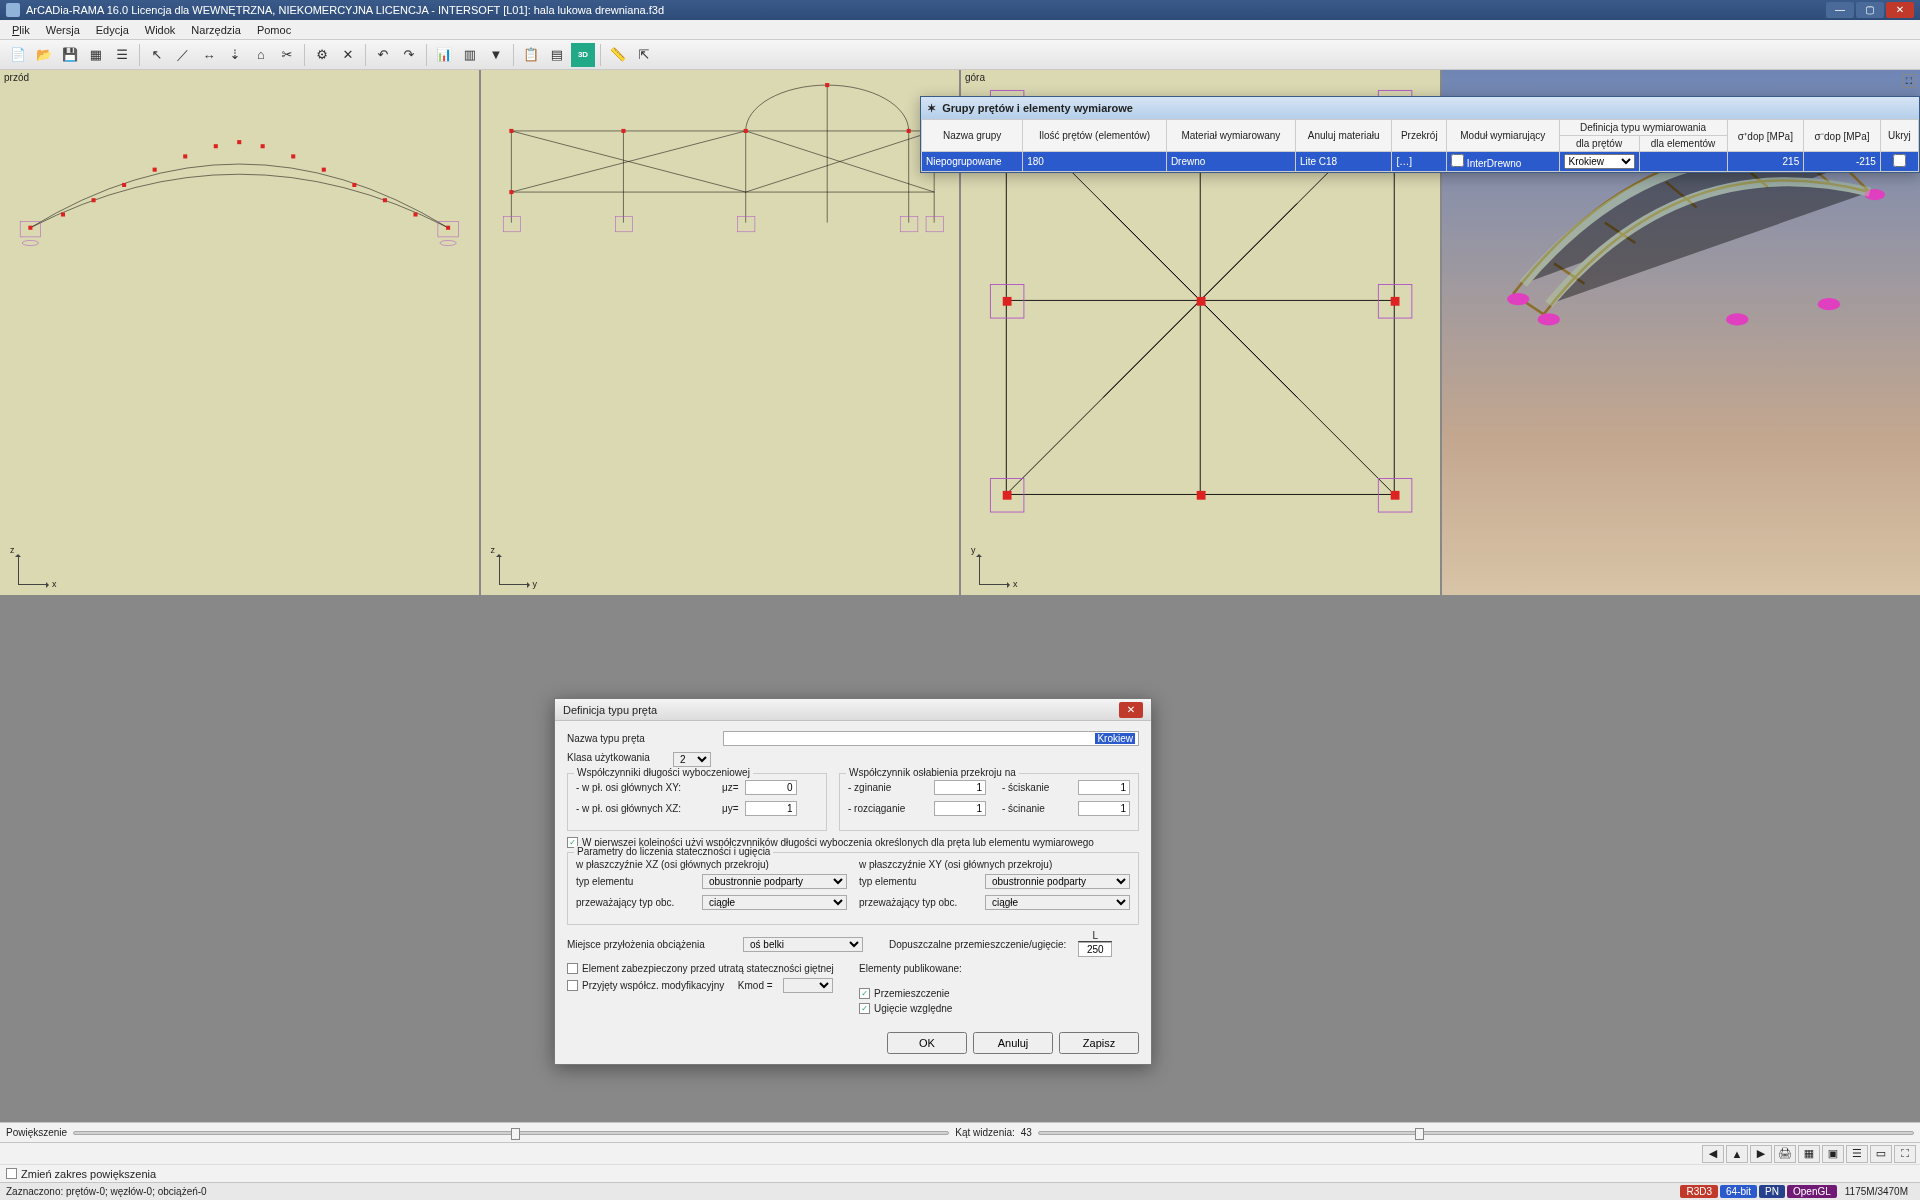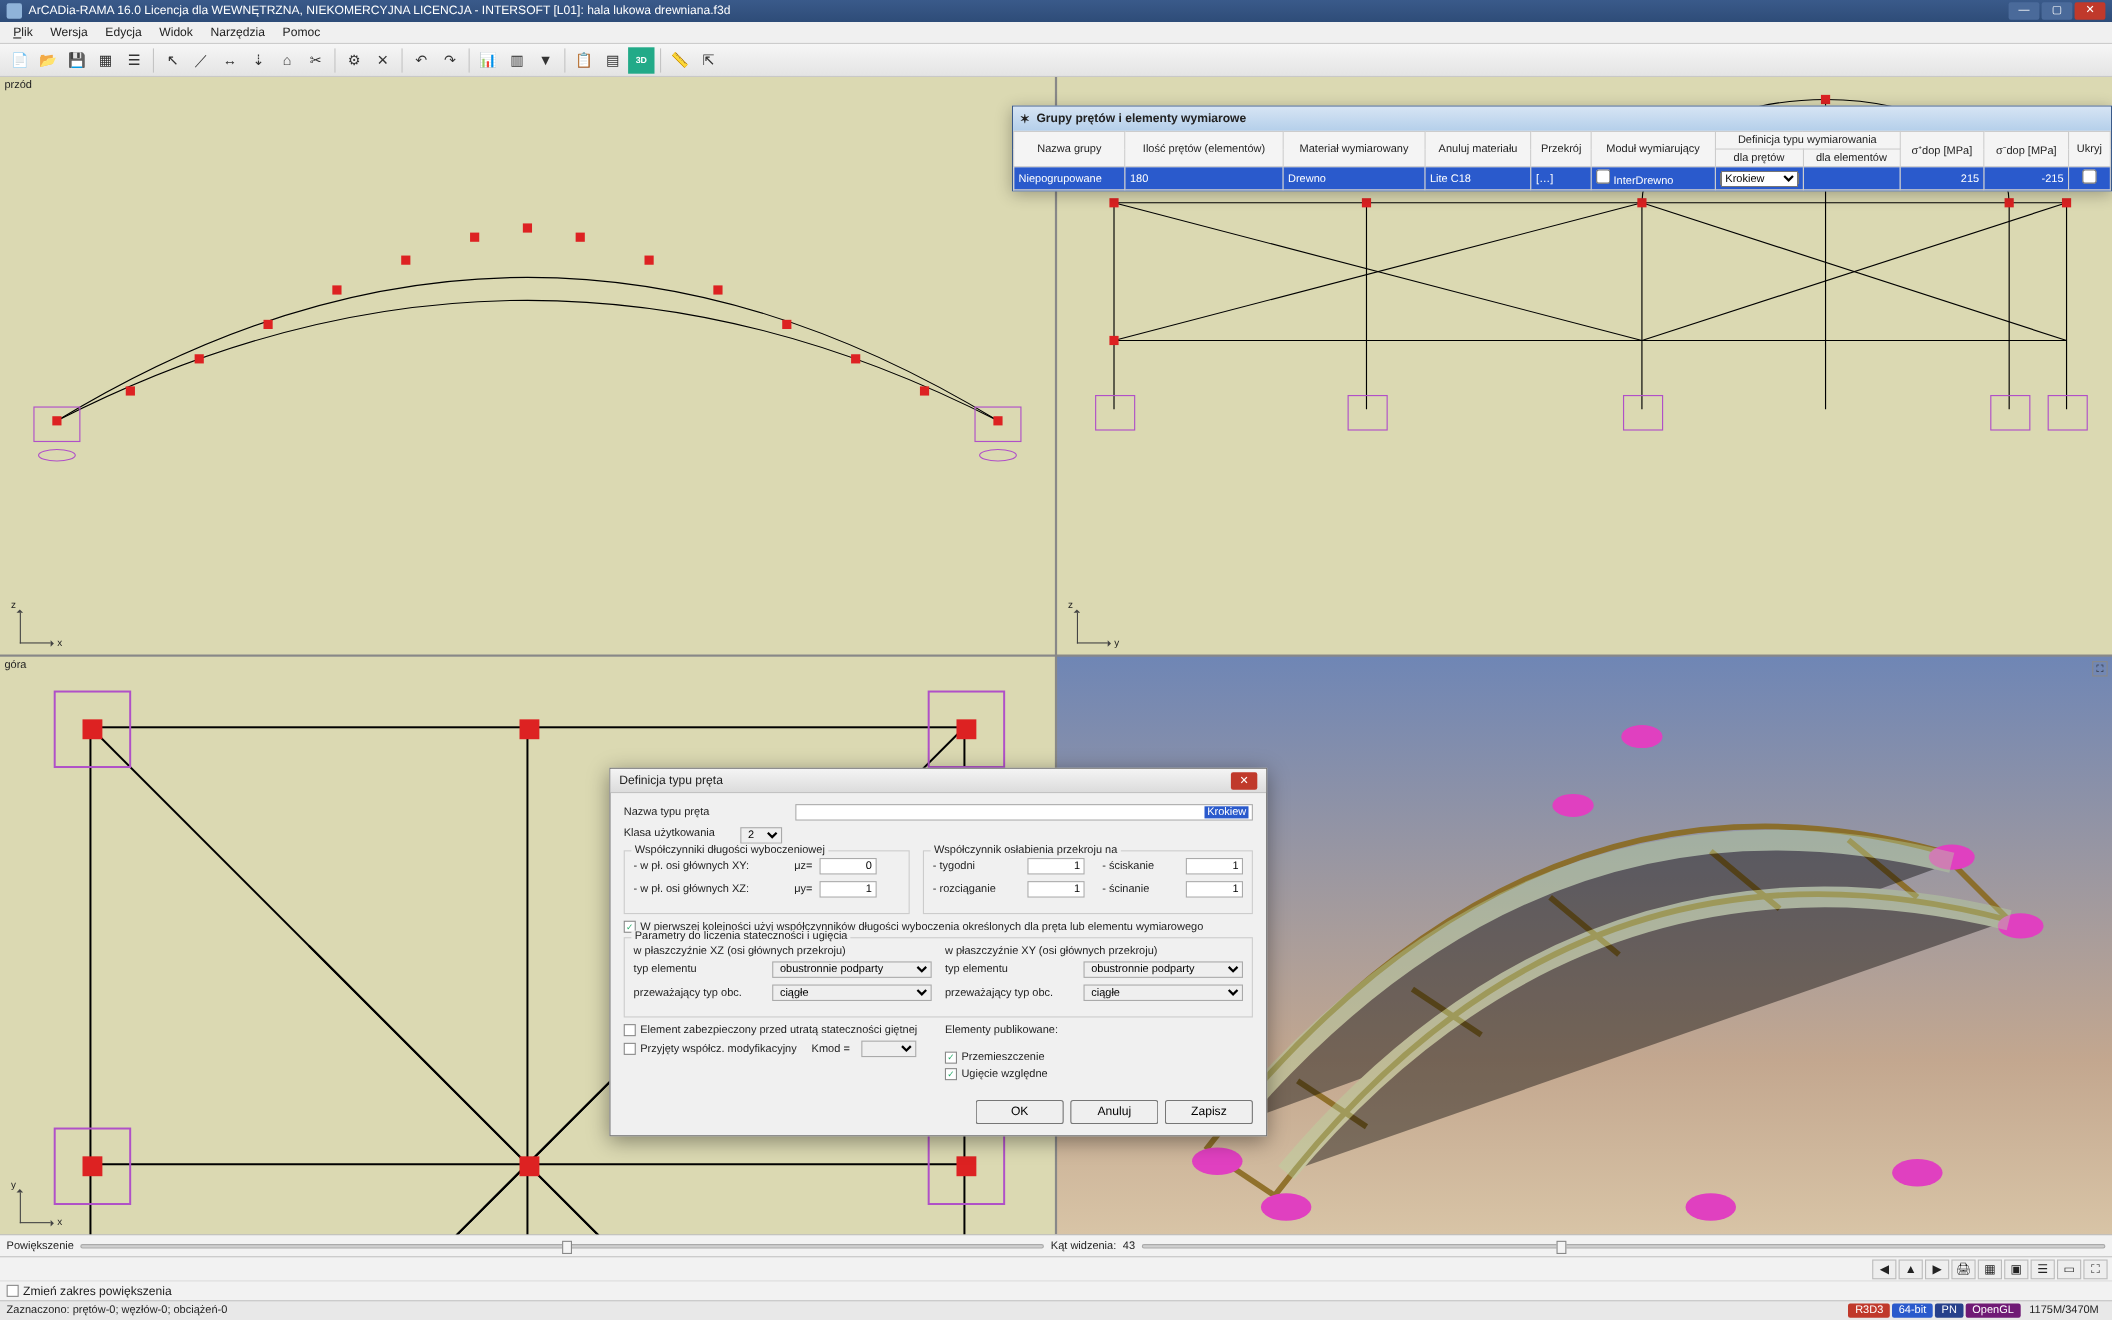--- a/index.html
+++ b/index.html
@@ -18,21 +18,21 @@
 .menubar { height: 20px; background: #f0f0f0; border-bottom: 1px solid #ccc; display: flex; align-items: center; padding: 0 4px; }
 .menubar span { padding: 2px 8px; cursor: pointer; }
 .menubar span u { text-decoration: underline; }
 
 
 .toolbar { height: 30px; background: linear-gradient(#f6f6f6,#e4e4e4); border-bottom: 1px solid #c8c8c8; display: flex; align-items: center; padding: 0 6px; gap: 2px; }
 .toolbar .tbtn { width: 24px; height: 24px; border: 1px solid transparent; display: flex; align-items: center; justify-content: center; font-size: 13px; color: #333; cursor: pointer; }
 .toolbar .sep { width: 1px; height: 22px; background: #c4c4c4; margin: 0 3px; }
 
 
-.viewarea { flex: 1; display: grid; grid-template-columns: 1fr 1fr; grid-template-rows: 1fr 1fr; gap: 2px; background: #888; position: relative; }
+.viewarea { flex: 1; display: grid; grid-template-columns: 1fr 1fr 1fr 1fr; grid-template-rows: 1fr 1fr; gap: 2px; background: #888; position: relative; }
 .viewport { background: #dbd9b2; position: relative; overflow: hidden; }
 .viewport.iso { background: linear-gradient(#6f86b5 0%, #c3a78f 70%, #d8c4a6 100%); }
 .vplabel { position: absolute; top: 2px; left: 4px; font-size: 10px; color: #222; }
 .axis { position: absolute; bottom: 10px; left: 18px; font-size: 9px; color: #222; }
 .axis .v { position: absolute; width: 1px; height: 28px; background: #444; bottom: 0; left: 0; }
 .axis .h { position: absolute; height: 1px; width: 28px; background: #444; bottom: 0; left: 0; }
 .axis .arrv { position: absolute; bottom: 28px; left: -3px; width: 0; height: 0; border: 3px solid transparent; border-bottom-color: #444; }
 .axis .arrh { position: absolute; bottom: -3px; left: 28px; width: 0; height: 0; border: 3px solid transparent; border-left-color: #444; }
 .expand { position: absolute; top: 4px; right: 4px; width: 14px; height: 14px; border: 1px solid #888; font-size: 9px; display: flex; align-items: center; justify-content: center; cursor: pointer; }
 
@@ -373,21 +373,21 @@
             </div>
           <div class="row">
               <span style="width:140px">- w pł. osi głównych XZ:</span>
               <span>μy=</span>
               <input class="inw" type="text" value="1" style="">
             </div>
         </div>
         <div class="grp">
           <div class="legend">Współczynnik osłabienia przekroju na</div>
           <div class="row">
-              <span style="width:80px">- tygodni</span>
+              <span style="width:80px">- zginanie</span>
               <input class="inw" type="text" value="1" style="">
               <span style="width:70px;margin-left:10px">- ściskanie</span>
               <input class="inw" type="text" value="1" style="">
             </div>
           <div class="row">
               <span style="width:80px">- rozciąganie</span>
               <input class="inw" type="text" value="1" style="">
               <span style="width:70px;margin-left:10px">- ścinanie</span>
               <input class="inw" type="text" value="1" style="">
             </div>
@@ -420,20 +420,29 @@
                 <select style="flex:1"><option>obustronnie podparty</option></select>
               </div>
             <div class="row">
                 <span style="width:120px">przeważający typ obc.</span>
                 <select style="flex:1"><option>ciągłe</option></select>
               </div>
           </div>
         </div>
       </div>
 
+      <div class="row">
+        <span style="width:170px">Miejsce przyłożenia obciążenia</span>
+        <select style="width:120px"><option>oś belki</option></select>
+        <span style="margin-left:20px">Dopuszczalne przemieszczenie/ugięcie:</span>
+        <div style="margin-left:6px;text-align:center;line-height:1">
+          <div style="border-bottom:1px solid #444;padding:0 6px">L</div>
+          <input type="text" style="width: 34px; text-align: center; border: 1px solid rgb(170, 170, 170);" value="250">
+        </div>
+      </div>
 
       <div class="cols">
         <div>
           <div class="cbxrow">
               <div class="cbx"></div>
               <span>Element zabezpieczony przed utratą stateczności giętnej</span>
             </div>
           <div class="cbxrow"><div class="cbx"></div><span>Przyjęty współcz. modyfikacyjny</span>&nbsp;&nbsp;<span>Kmod =</span>&nbsp;<select style="width:50px"><option></option></select></div>
         </div>
         <div>

